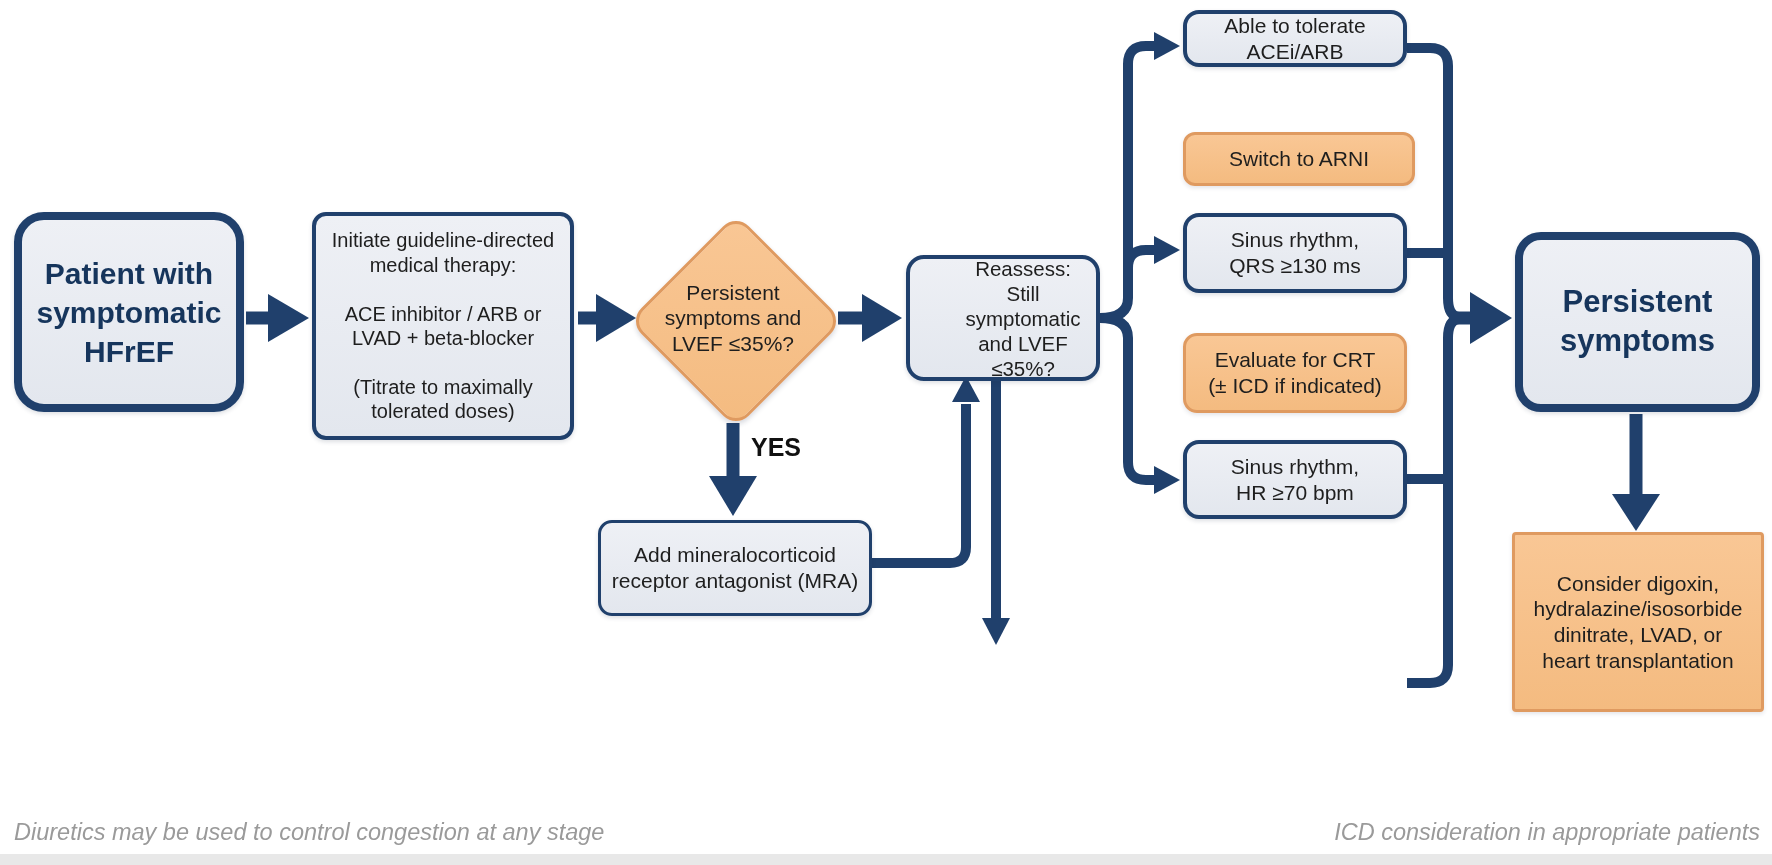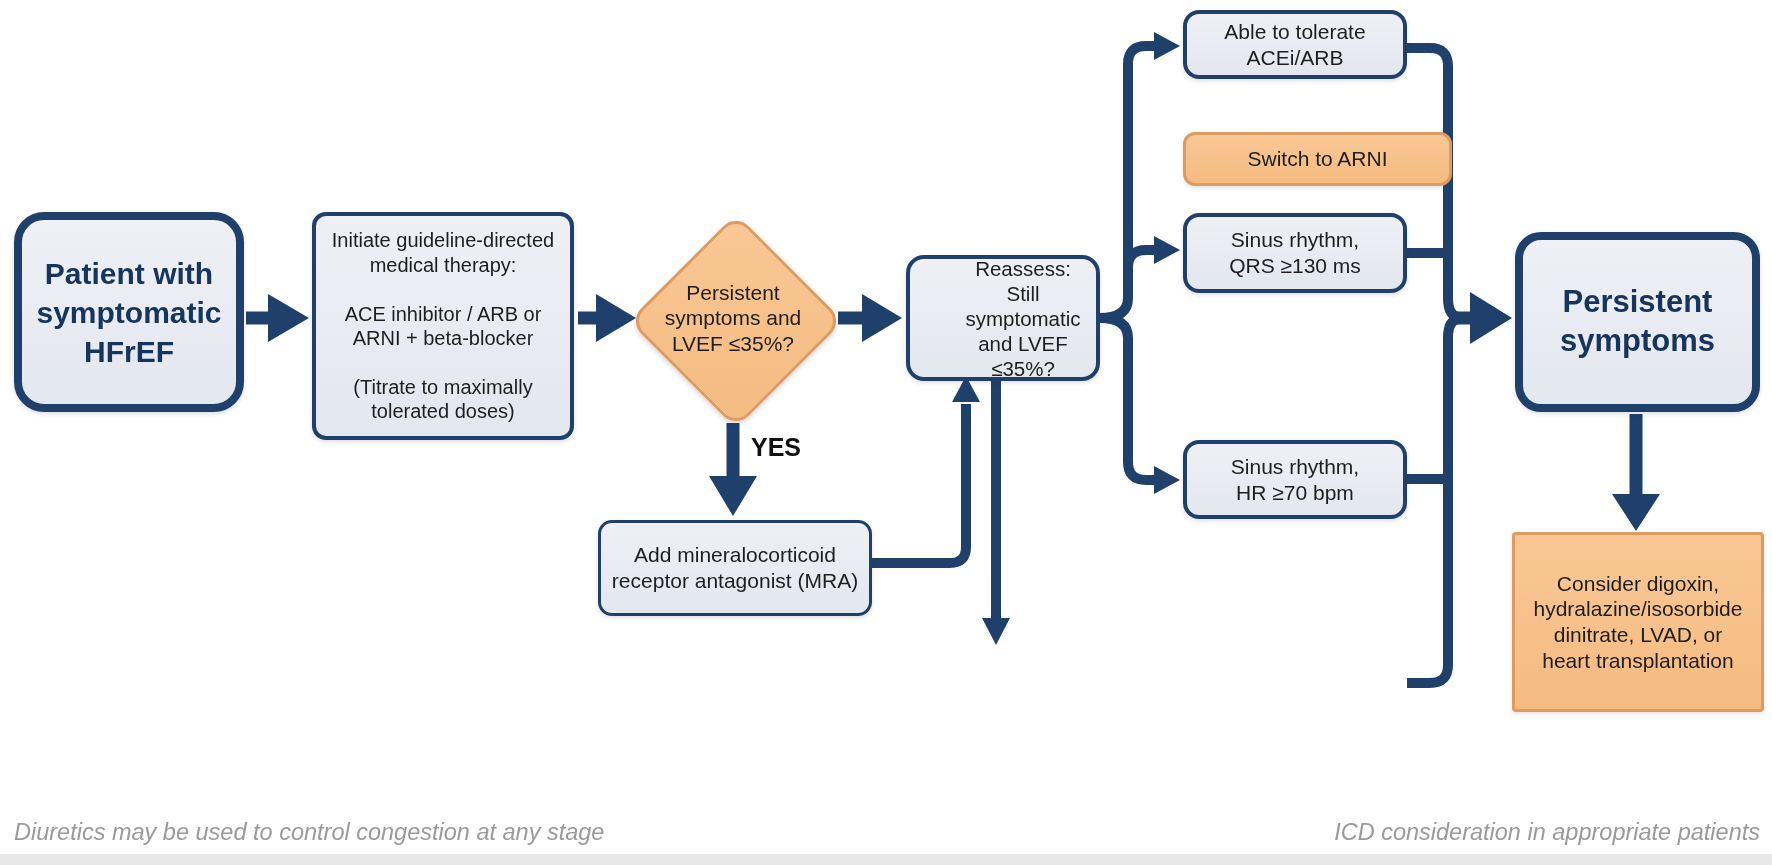--- a/index.html
+++ b/index.html
@@ -112,21 +112,21 @@
     <div class="node-text navy-title">Patient with
 symptomatic
 HFrEF</div>
   </div>
 
   <div class="node light" style="left:312px;top:212px;width:262px;height:228px;border-radius:14px;">
     <div class="node-text" style="font-size:20px;">Initiate guideline-directed
 medical therapy:
 
 ACE inhibitor / ARB or
-ARNI + beta-blocker
+LVAD + beta-blocker
 
 (Titrate to maximally
 tolerated doses)</div>
   </div>
 
   <div id="diamond-shape"></div>
   <div id="diamond-label">
     <div class="node-text">Persistent
 symptoms and
 LVEF ≤35%?</div>
@@ -138,34 +138,38 @@
     <div class="node-text">Add mineralocorticoid
 receptor antagonist (MRA)</div>
   </div>
 
   <div class="node light" style="left:906px;top:255px;width:194px;height:126px;border-width:4.5px;border-radius:18px;">
     <div class="node-text" style="font-size:20.5px;margin-left:40px;">Reassess:
 Still symptomatic
 and LVEF ≤35%?</div>
   </div>
 
-  <div class="node light" style="left:1183px;top:10px;width:224px;height:69px;">
+  <div class="node light" style="left:1183px;top:10px;width:224px;height:57px;">
     <div class="node-text">Able to tolerate
 ACEi/ARB</div>
   </div>
 
-  <div class="node orange" style="left:1183px;top:132px;width:269px;height:54px;border-radius:12px;">
+  <div class="node orange" style="left:1183px;top:132px;width:232px;height:54px;border-radius:12px;">
     <div class="node-text">Switch to ARNI</div>
   </div>
 
   <div class="node light" style="left:1183px;top:213px;width:224px;height:80px;">
     <div class="node-text">Sinus rhythm,
 QRS ≥130 ms</div>
   </div>
 
+  <div class="node orange" style="left:1183px;top:333px;width:224px;height:80px;">
+    <div class="node-text">Evaluate for CRT
+(± ICD if indicated)</div>
+  </div>
 
   <div class="node light" style="left:1183px;top:440px;width:224px;height:79px;">
     <div class="node-text">Sinus rhythm,
 HR ≥70 bpm</div>
   </div>
 
 
 
   <div class="node light big" style="left:1515px;top:232px;width:245px;height:180px;border-radius:26px;">
     <div class="node-text navy-title-sm">Persistent

